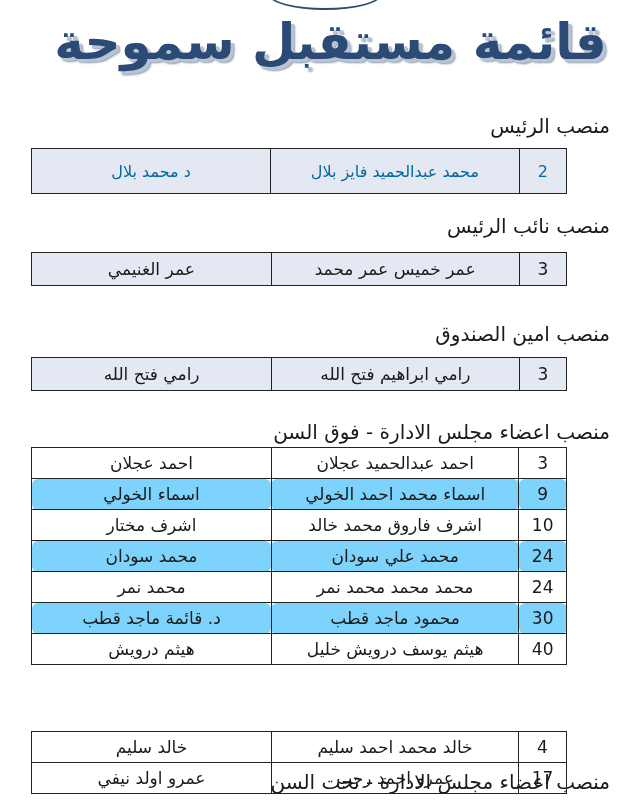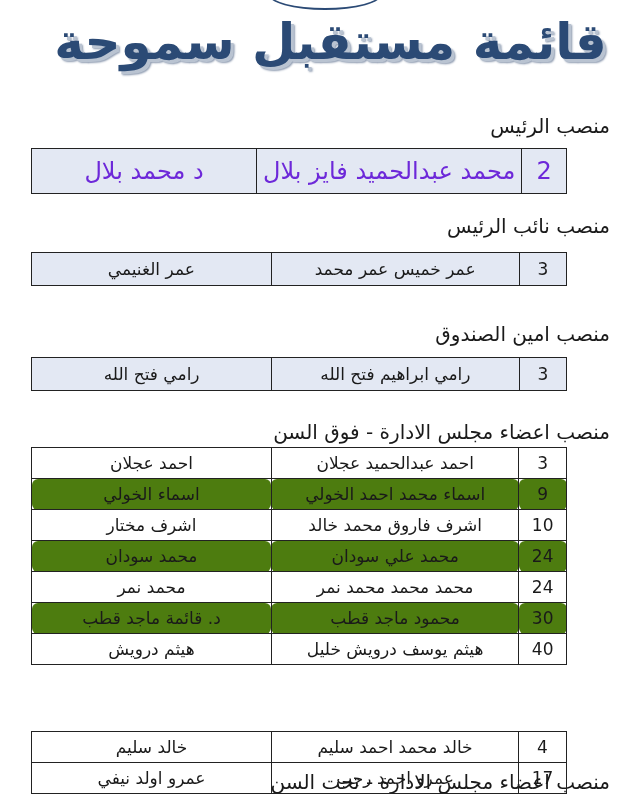--- a/index.html
+++ b/index.html
@@ -40,24 +40,24 @@
   }
   table.list td {
     border: 1.5px solid #222;
     text-align: center; padding: 0 6px;
     white-space: nowrap;
   }
   table.list td.num { width: 36px; }
   table.list td.full { width: 240px; }
   table.list td.short { width: 236px; }
   table.blue td { background: #e3e8f3; }
-  table.president td { color: #6d28d9; height: 44px; font-size: 24px; }
+  table.president td { color: #0369a1; height: 44px; font-size: 16px; }
   table.single td { height: 32px; }
   table.rows td { height: 30px; }
-  tr.shade td { background: #4d7c0f; border-radius: 6px; }
+  tr.shade td { background: #7dd3fc; border-radius: 6px; }
 </style>
 </head>
 <body>
 
 <div class="logo-oval"></div>
 <div class="title">قائمة مستقبل سموحة</div>
 
 <div class="section-title" style="top:112px;">منصب الرئيس</div>
 <table class="list blue president" style="top:148px;">
   <tbody>

